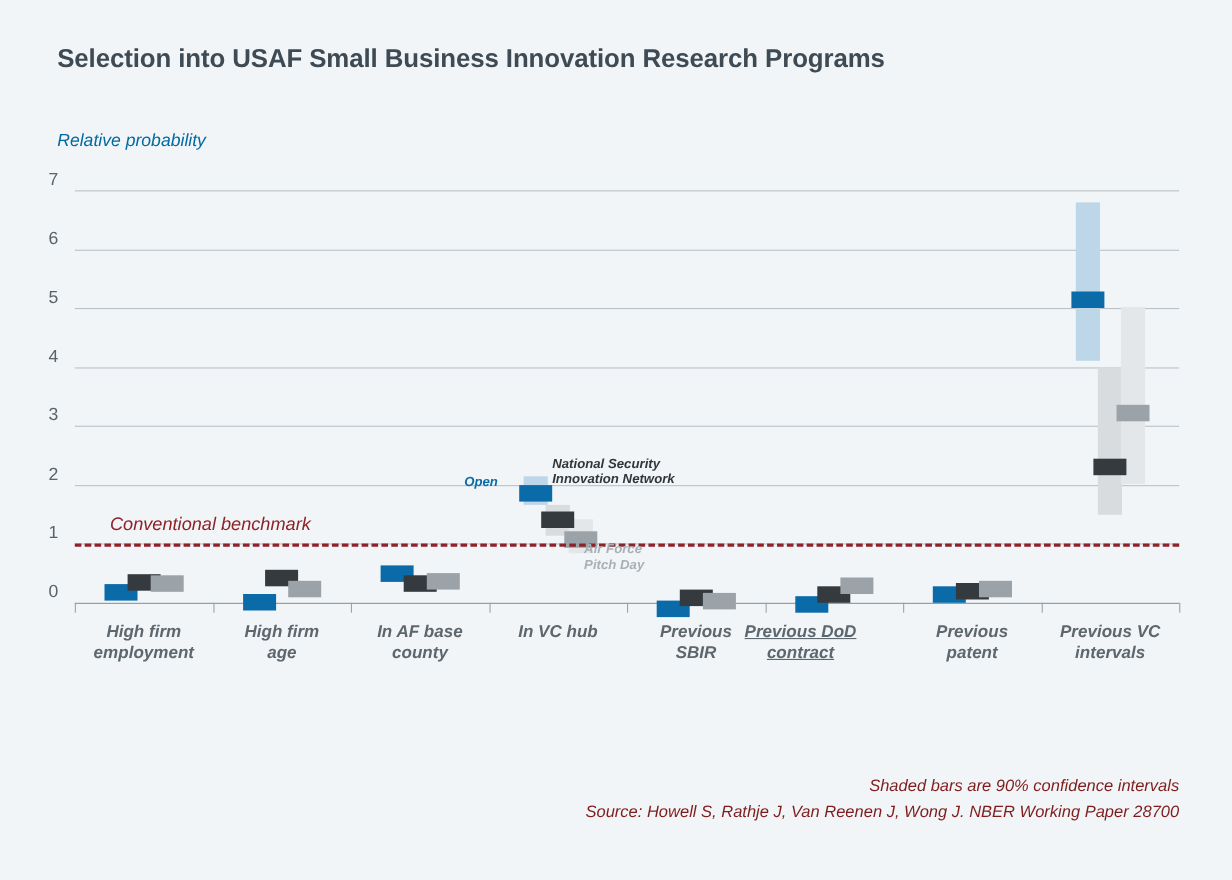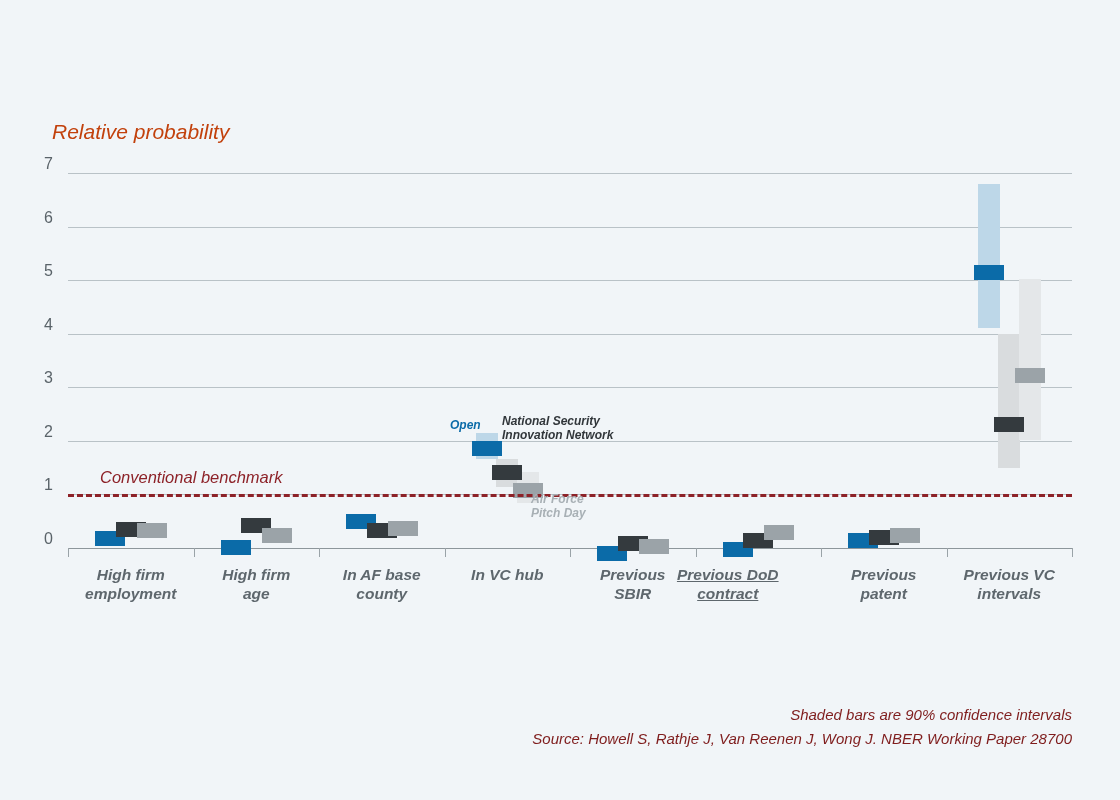--- a/index.html
+++ b/index.html
@@ -28,23 +28,23 @@
     font-weight: bold;
     color: #3e4b54;
     letter-spacing: -0.1px;
     white-space: nowrap;
   }
   
   .ylabel {
     position: absolute;
     left: 52px;
     top: 120px;
-    font-size: 21px;
-    font-style: italic;
-    color: #c2410c;
+    font-size: 16px;
+    font-style: italic;
+    color: #0369a1;
     white-space: nowrap;
   }
   
   #plot {
     position: absolute;
     left: 68px;
     top: 165px;
     width: 1004px;
     height: 407px;
   }
@@ -124,20 +124,21 @@
     font-style: italic;
     color: #7f1d1d;
     white-space: nowrap;
   }
 </style>
 </head>
 <body>
 
 <div id="page">
 
+  <div class="chart-title">Selection into USAF Small Business Innovation Research Programs</div>
 
   <div class="ylabel">Relative probability</div>
 
   <div id="plot">
       <div class="gridline axis0" style="top: 382.9px;"></div>
       <div class="ytick" style="top: 364.901px; left: -24px;">0</div>
       <div class="gridline" style="top: 329.3px;"></div>
       <div class="ytick" style="top: 311.349px; left: -24px;">1</div>
       <div class="gridline" style="top: 275.8px;"></div>
       <div class="ytick" style="top: 257.796px; left: -24px;">2</div>
@@ -239,21 +240,21 @@
       </div>
       <div class="xcatlabel" style="width: 159.5px; left: 861.5px; top: 400.901px;">
         <div>Previous VC</div>
         <div>intervals</div>
       </div>
     </div>
 
   <div class="footer" style="top:706px;">Shaded bars are 90% confidence intervals</div>
   <div class="footer" style="top:730px;">Source: Howell S, Rathje J, Van Reenen J, Wong J. NBER Working Paper 28700</div>
 
-<div class="ann open" style="left: 422px; top: 418px; margin-left: 28px;">
+<div class="ann open" style="left: 422px; top: 431px;">
       <div>Open</div>
     </div>
     <div class="ann nsin" style="left: 502px; top: 414px;">
       <div>National Security</div>
       <div>Innovation Network</div>
     </div>
     <div class="ann afpd" style="left: 531px; top: 492px;">
       <div>Air Force</div>
       <div>Pitch Day</div>
     </div>

